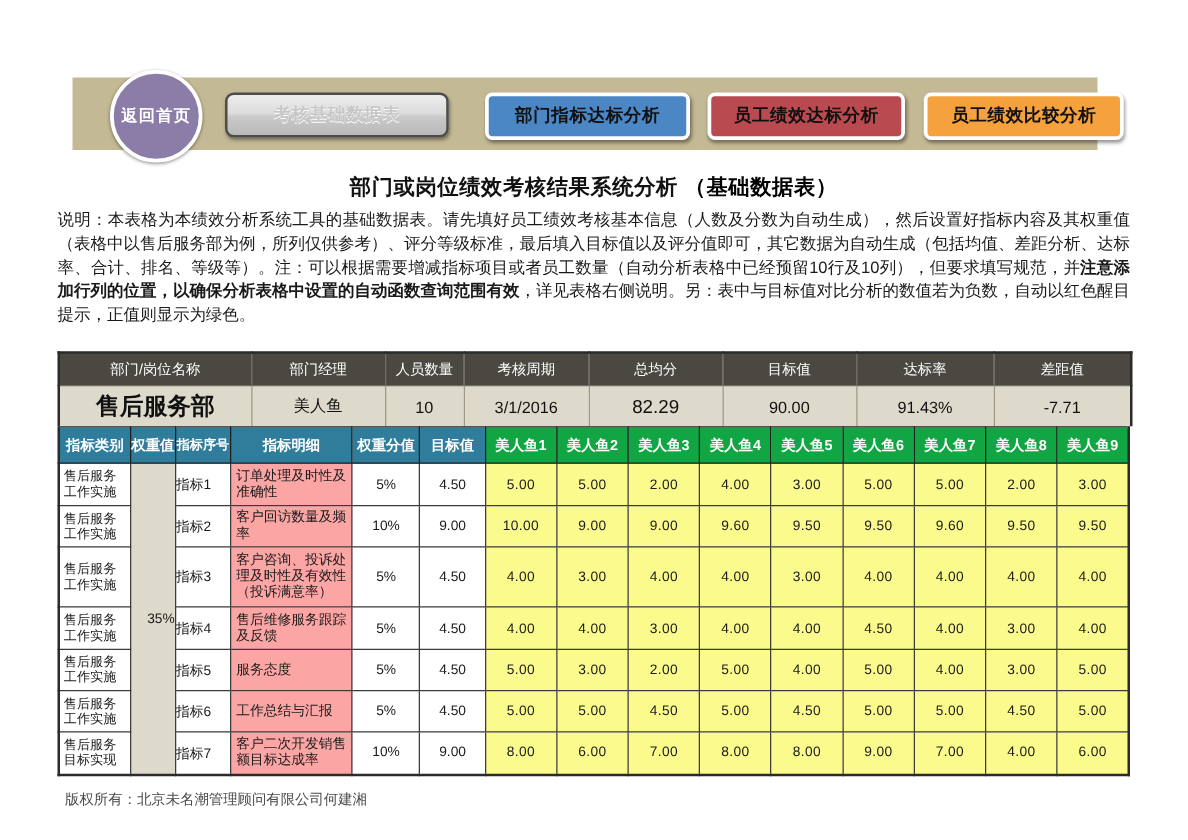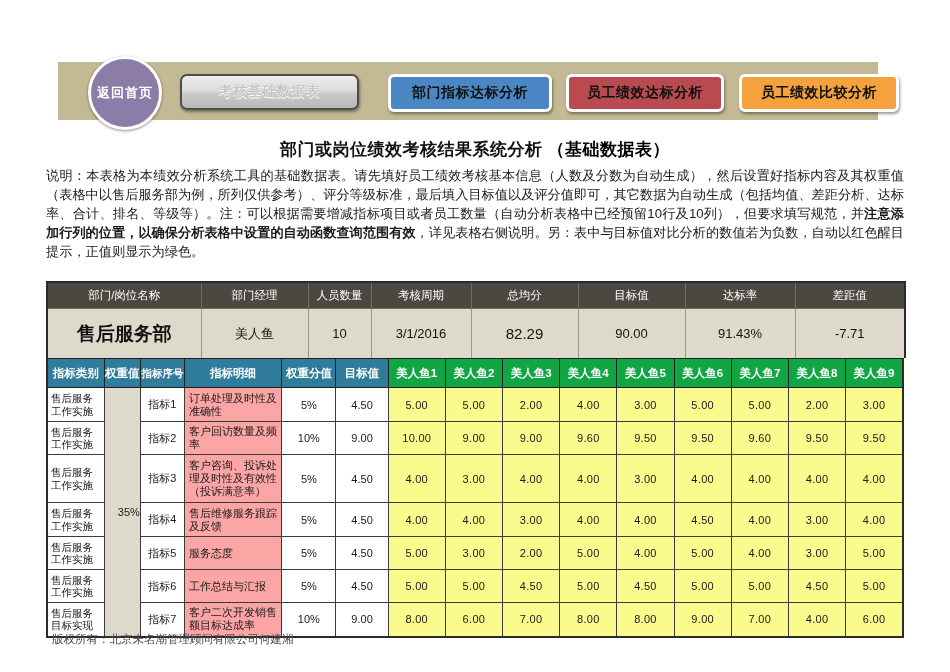--- a/index.html
+++ b/index.html
@@ -68,21 +68,21 @@
 
   
   #tbl-summary tr.hdr td{
     background:#4a4840;color:#ffffff;
     font-size:11.5px;text-align:center;height:25px;font-weight:normal;
     border-right:1px solid #6f6d64;
     margin-top:20px;
   }
   #tbl-summary tr.val td{
     background:#dedacb;color:#111;
-    font-size:13px;text-align:center;height:49px;
+    font-size:13px;text-align:center;height:32px;
     border-right:1px solid #9c9884;
     border-top:1px solid #6f6d64;
   }
   #tbl-summary tr.val td.big{font-size:19px;font-weight:bold;}
   #tbl-summary tr.val td.semi{font-size:15px;font-weight:normal;}
   #tbl-summary{border-left:2px solid #2b2b2b;border-right:2px solid #2b2b2b;
                border-top:2px solid #2b2b2b;}
 
   
   #tbl-detail{border:2px solid #2b2b2b;border-top:none;}
@@ -94,21 +94,21 @@
   .c-teal{background:#2f7d9b;}
   .c-green{background:#11a544;}
   #tbl-detail td.cat{
     background:#ffffff;padding:2px 3px;line-height:12.5px;
     vertical-align:middle;font-size:10.5px;
   }
   #tbl-detail td.wt{
     background:#dedacb;text-align:right;vertical-align:middle;font-size:11px;margin-left:45px;
   }
   #tbl-detail td.seq{
-    background:#ffffff;text-align:center;vertical-align:middle;font-size:11px;
+    background:#ffffff;vertical-align:middle;font-size:11px;
   }
   #tbl-detail td.det{
     background:#fca5a5;padding:2px 4px;line-height:13px;vertical-align:middle;
     font-size:11px;
   }
   #tbl-detail td.num{
     background:#ffffff;text-align:center;vertical-align:middle;font-size:11px;
   }
   #tbl-detail td.score{
     background:#fbfa8d;text-align:center;vertical-align:middle;font-size:11px;

